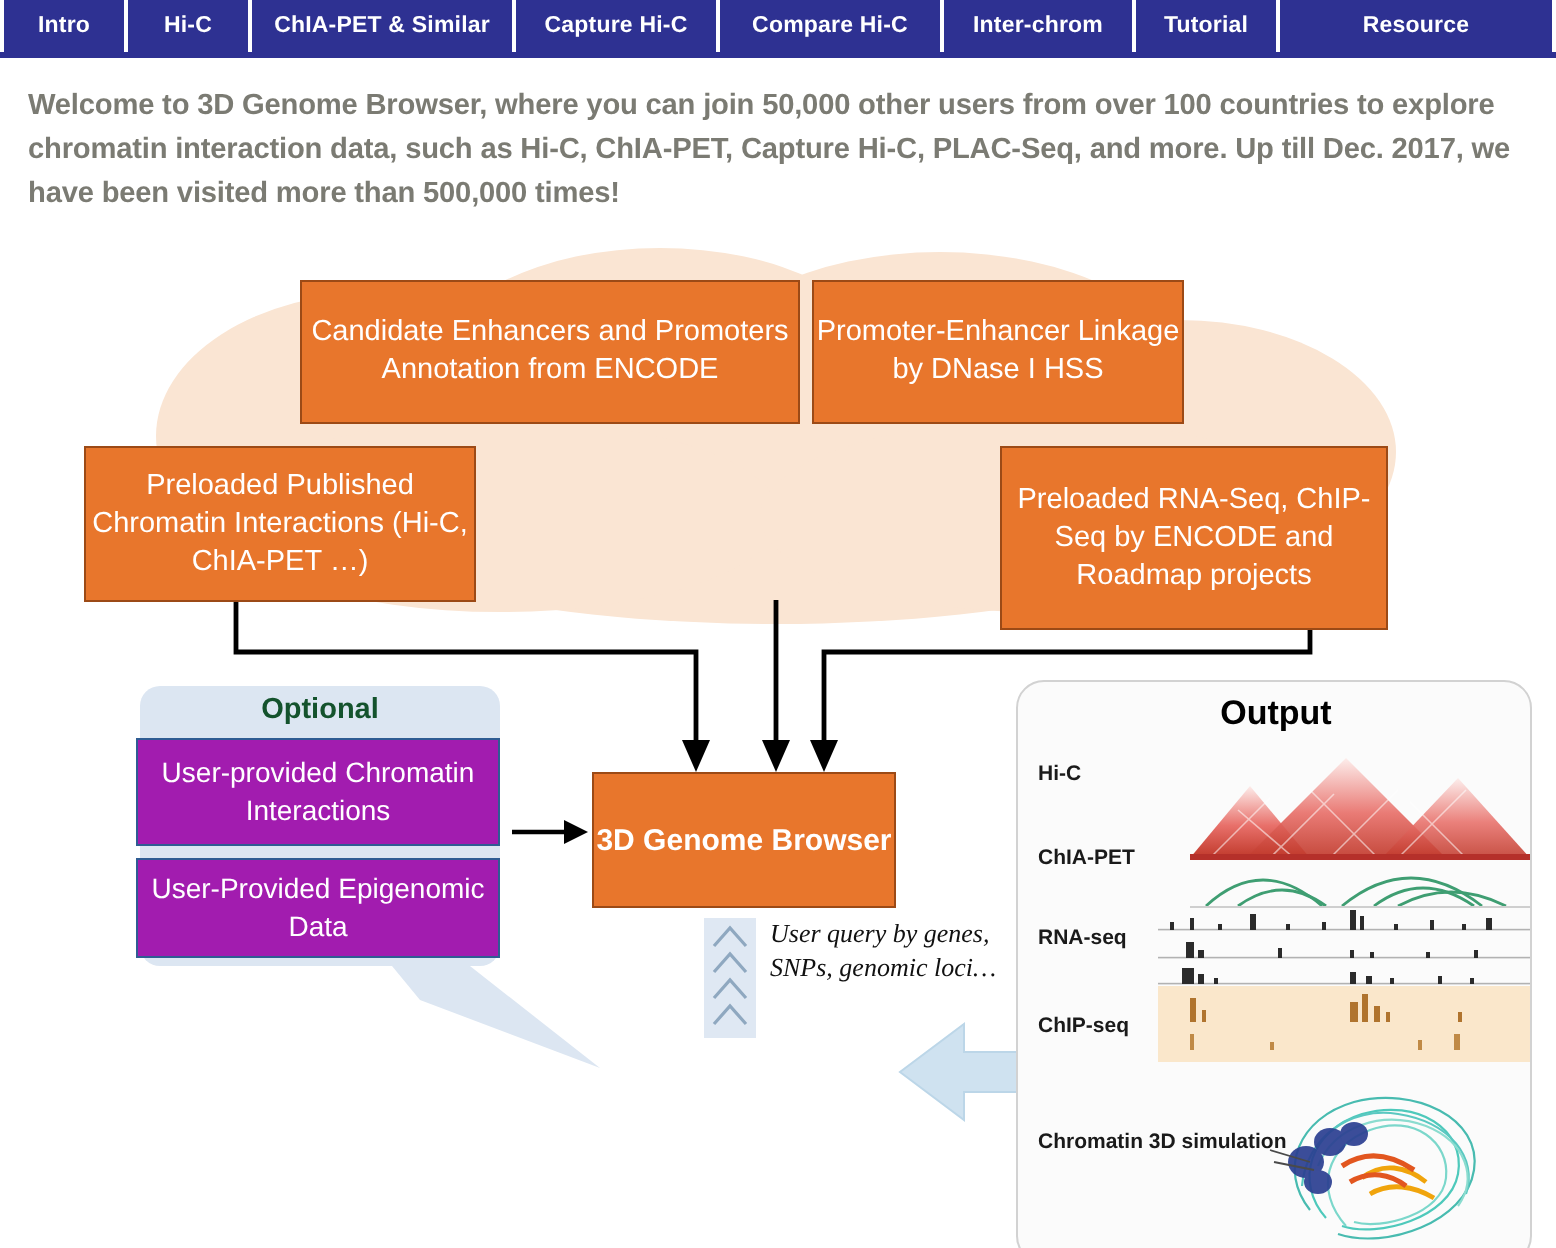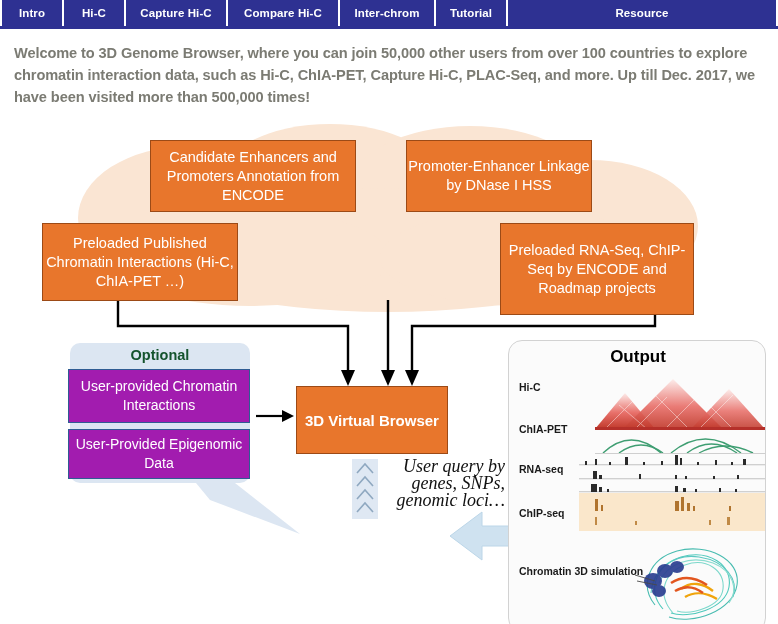--- a/index.html
+++ b/index.html
@@ -114,32 +114,35 @@
   }
 
   
   .querybar{
     position:absolute;left:352px;top:341px;width:26px;height:60px;
     background:#dfe8f3;
   }
   .querytext{
     position:absolute;left:385px;top:340px;width:120px;
     font-family:"Liberation Serif", serif;
-    font-style:italic;font-size:18px;line-height:17px;color:#111111;text-align:right;
+    font-style:italic;font-size:13px;line-height:17px;color:#111111;
   }
 </style>
 </head>
 <body>
 
 <div class="navbar">
   <div class="tab" style="flex:0 0 64px;">
       <span>Intro</span>
     </div>
   <div class="tab" style="flex:0 0 62px;">
       <span>Hi-C</span>
+    </div>
+  <div class="tab" style="flex:0 0 132px;">
+      <span>ChIA-PET &amp; Similar</span>
     </div>
   <div class="tab" style="flex:0 0 102px;">
       <span>Capture Hi-C</span>
     </div>
   <div class="tab" style="flex:0 0 112px;">
       <span>Compare Hi-C</span>
     </div>
   <div class="tab" style="flex:0 0 96px;">
       <span>Inter-chrom</span>
     </div>
@@ -186,21 +189,21 @@
     <g stroke="#000000" stroke-width="2.2" fill="none">
       <path d="M256 298 L286 298"></path>
     </g>
     <polygon points="294,298 282,292 282,304" fill="#000000"></polygon>
 
     <path d="M196 365 L235 365 L300 416 L210 382 Z" fill="#dce6f2"></path>
 
     <path d="M488 418 L456 418 L456 404 L424 428 L456 452 L456 438 L488 438 Z" transform="translate(26,-10)" fill="#cfe2f0" stroke="#bcd6e8" stroke-width="1"></path>
   </svg>
 
-  <div class="obox" style="left:150px;top:22px;width:206px;height:72px;">
+  <div class="obox" style="left:150px;top:22px;width:250px;height:72px;">
     <span>Candidate Enhancers and Promoters Annotation from ENCODE</span>
   </div>
 
   <div class="obox" style="left:406px;top:22px;width:186px;height:72px;">
     <span>Promoter-Enhancer Linkage by DNase I HSS</span>
   </div>
 
   <div class="obox" style="left:42px;top:105px;width:196px;height:78px;">
     <span>Preloaded Published Chromatin Interactions (Hi-C, ChIA-PET …)</span>
   </div>
@@ -214,21 +217,21 @@
     <div class="opt-title">Optional</div>
     <div class="bbox" style="top:26px;height:54px;">
       <span>User-provided Chromatin Interactions</span>
     </div>
     <div class="bbox" style="top:86px;height:50px;">
       <span>User-Provided Epigenomic Data</span>
     </div>
   </div>
 
   <div class="obox big" style="left:296px;top:268px;width:152px;height:68px;">
-    <span>3D Virtual Browser</span>
+    <span>3D Genome Browser</span>
   </div>
 
   <div class="querybar">
     <svg width="26" height="60" viewBox="0 0 26 60">
       <g stroke="#8fa8c0" stroke-width="1.6" fill="none">
         <polyline points="5,14 13,5 21,14"></polyline>
         <polyline points="5,27 13,18 21,27"></polyline>
         <polyline points="5,40 13,31 21,40"></polyline>
         <polyline points="5,53 13,44 21,53"></polyline>
       </g>

